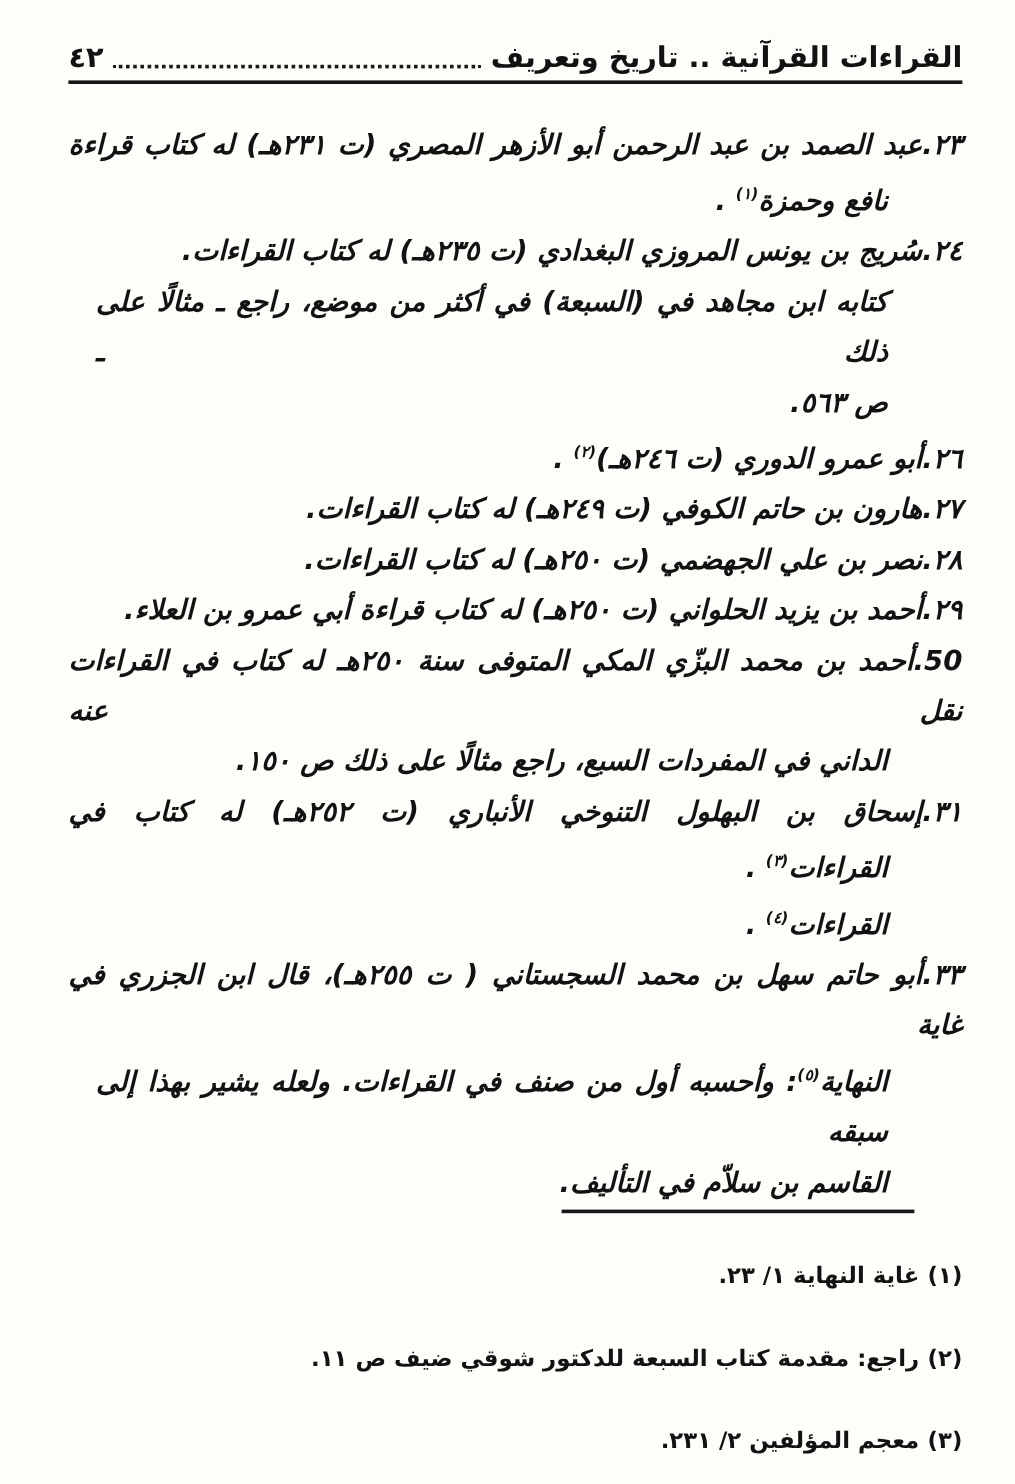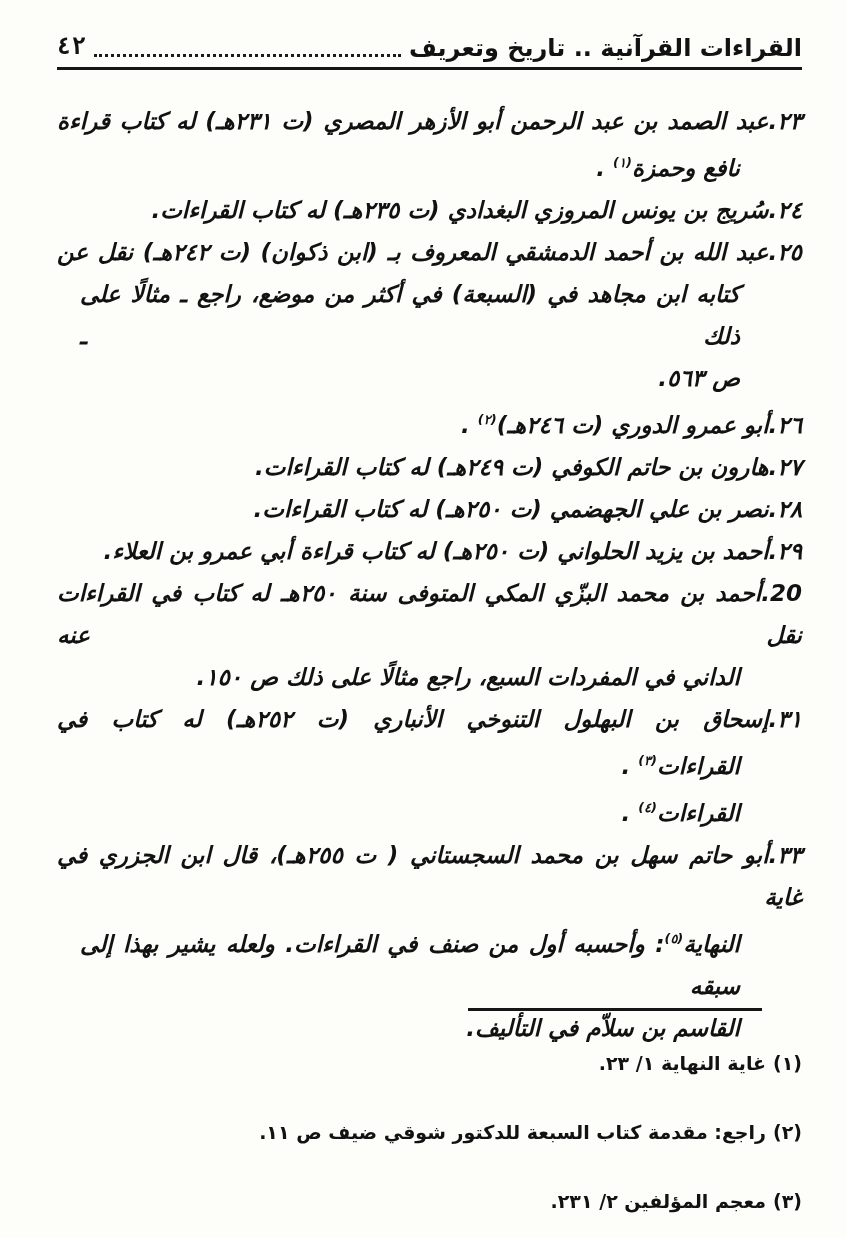--- a/index.html
+++ b/index.html
@@ -12,21 +12,21 @@
     font-family:"DejaVu Sans", sans-serif;
     font-weight:700;
     direction:rtl;
     overflow:hidden;
     box-sizing:border-box;
   }
   .content{padding:30px 44px 0 57px;}
   
   .header{display:flex;align-items:flex-end;font-size:24px;line-height:36px;}
   .htitle{white-space:nowrap;}
-  .hnum{white-space:nowrap;font-family:Liberation Mono, monospace;}
+  .hnum{white-space:nowrap;}
   .leader{flex:1 1 auto;border-bottom:3px dotted #1a1a1a;margin:0 8px 9px 8px;min-width:30px;}
   .hrule{height:3px;background:#161616;margin-top:1px;}
   
   .body{margin-top:30px;font-size:23px;font-style:italic;}
   .ln{line-height:42px;text-align:right;}
   .nw{white-space:nowrap;}
   .j{text-align:justify;text-align-last:justify;}
   .cont{padding-right:62px;margin-left:23px;}
   .fnm{font-size:13px;vertical-align:9px;}
   
@@ -53,21 +53,20 @@
       <div>
         <div class="ln j"><span>٢٣.عبد الصمد بن عبد الرحمن أبو الأزهر المصري (ت ٢٣١هـ) له كتاب قراءة</span></div>
         <div class="ln cont nw"><span>نافع وحمزة</span><span class="fnm">(١)</span><span> .</span></div>
       </div>
 
       <div>
         <div class="ln nw"><span>٢٤.سُريج بن يونس المروزي البغدادي (ت ٢٣٥هـ) له كتاب القراءات.</span></div>
       </div>
 
       <div>
-        <div class="ln j"><span>٢٥.عبد الله بن أحمد الدمشقي المعروف بـ (ابن ذكوان) (ت ٢٤٢هـ) نقل عن</span></div>
         <div class="ln cont j"><span>كتابه ابن مجاهد في (السبعة) في أكثر من موضع، راجع ـ مثالًا على ذلك ـ</span></div>
         <div class="ln cont nw"><span>ص ٥٦٣.</span></div>
       </div>
 
       <div>
         <div class="ln nw"><span>٢٦.أبو عمرو الدوري (ت ٢٤٦هـ)</span><span class="fnm">(٢)</span><span> .</span></div>
       </div>
 
       <div>
         <div class="ln nw"><span>٢٧.هارون بن حاتم الكوفي (ت ٢٤٩هـ) له كتاب القراءات.</span></div>
@@ -75,21 +74,21 @@
 
       <div>
         <div class="ln nw"><span>٢٨.نصر بن علي الجهضمي (ت ٢٥٠هـ) له كتاب القراءات.</span></div>
       </div>
 
       <div>
         <div class="ln nw"><span>٢٩.أحمد بن يزيد الحلواني (ت ٢٥٠هـ) له كتاب قراءة أبي عمرو بن العلاء.</span></div>
       </div>
 
       <div>
-        <div class="ln j"><span>20.أحمد بن محمد البزّي المكي المتوفى سنة ٢٥٠هـ له كتاب في القراءات نقل عنه</span></div>
+        <div class="ln j"><span>50.أحمد بن محمد البزّي المكي المتوفى سنة ٢٥٠هـ له كتاب في القراءات نقل عنه</span></div>
         <div class="ln cont nw"><span>الداني في المفردات السبع، راجع مثالًا على ذلك ص ١٥٠.</span></div>
       </div>
 
       <div>
         <div class="ln j"><span>٣١.إسحاق بن البهلول التنوخي الأنباري (ت ٢٥٢هـ) له كتاب في</span></div>
         <div class="ln cont nw"><span>القراءات</span><span class="fnm">(٣)</span><span> .</span></div>
       </div>
 
       <div>
         <div class="ln cont nw"><span>القراءات</span><span class="fnm">(٤)</span><span> .</span></div>

